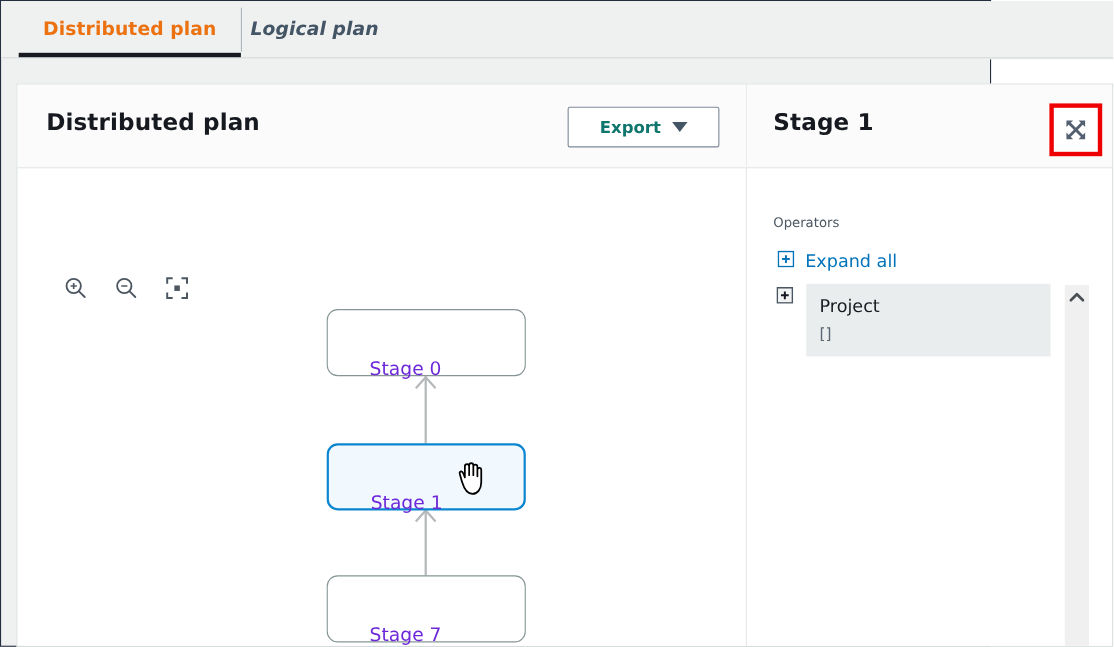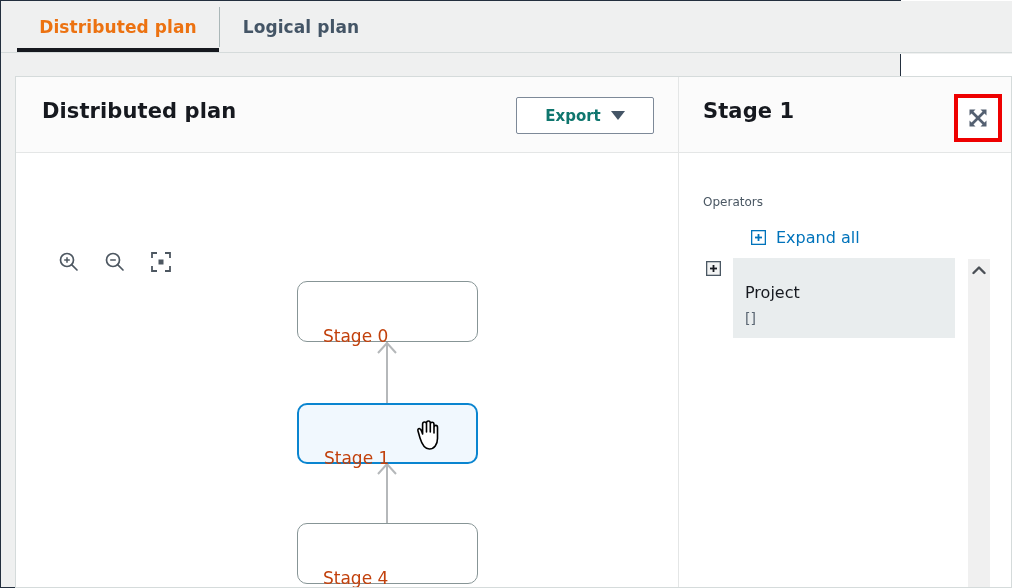--- a/index.html
+++ b/index.html
@@ -45,21 +45,21 @@
     display: flex;
     align-items: center;
     justify-content: center;
     font-size: 17px;
     font-weight: bold;
     letter-spacing: 0.1px;
     cursor: pointer;
     box-sizing: border-box;
   }
   .tab-0 { left: 16px; width: 202px; color: #ec7211; }
-  .tab-1 { left: 219px; width: 162px; color: #445566; }
+  .tab-1 { left: 204px; width: 162px; color: #445566; font-style: italic; }
   .tab-0::after {
     content: "";
     position: absolute;
     left: 0; bottom: 0;
     width: 202px; height: 4px;
     background: #16191f;
   }
   .tab-divider {
     position: absolute;
     left: 218px; top: 6px;
@@ -178,23 +178,23 @@
     box-sizing: border-box;
     border: 1px solid #879596;
     border-radius: 10px;
     background: #ffffff;
     display: flex;
     align-items: center;
     cursor: pointer;
   }
   .node-label {
     position: absolute;
-    left: 25px;
+    left: 38px;
     font-size: 17px;
-    color: #c2410c;
+    color: #6d28d9;
     margin-top: 48px;
   }
   .node.selected {
     background: #f1f8fe;
     border: 2px solid #0a85d0;
   }
   .node-0 { top: 128px; }
   .node-1 { top: 250px; }
   .node-2 { top: 370px; }
 
@@ -225,24 +225,23 @@
   .operators-label {
     position: absolute;
     left: 24px; top: 118px;
     font-size: 12px;
     color: #4a5763;
   }
   .expand-all-row {
     position: absolute;
     left: 28px; top: 151px;
     display: flex;
-    align-items: center;
+    align-items: flex-start;
     gap: 10px;
     cursor: pointer;
-    margin-left: 44px;
   }
   .expand-all-label {
     font-size: 16px;
     color: #0073bb;
   }
   .plus-box {
     width: 15px; height: 15px;
     box-sizing: border-box;
     display: block;
   }
@@ -258,21 +257,21 @@
   .tree-toggle {
     margin-top: 3px;
     cursor: pointer;
     flex: none;
   }
   .operator-card {
     width: 222px;
     min-height: 66px;
     background: #e9edee;
     box-sizing: border-box;
-    padding: 24px 12px 12px 12px;
+    padding: 10px 12px 12px 12px;
     cursor: pointer;
   }
   .operator-name {
     font-size: 16px;
     color: #16191f;
     line-height: 22px;
   }
   .operator-detail {
     font-size: 14px;
     color: #5a6672;
@@ -367,21 +366,21 @@
 
         <div class="node node-0">
           <span class="node-label">Stage 0</span>
         </div>
 
         <div class="node node-1 selected">
           <span class="node-label">Stage 1</span>
         </div>
 
         <div class="node node-2">
-          <span class="node-label">Stage 4</span>
+          <span class="node-label">Stage 7</span>
         </div>
 
         <svg class="cursor-hand" viewBox="0 0 30 36">
           <path d="M6,20 L4,13 C3.4,11.3 4.6,10.2 5.8,10.7 C6.6,11 7.2,12 7.6,13.3 L8.6,16
                    L8.6,6.2 C8.6,4.8 9.6,4 10.6,4 C11.6,4 12.5,4.8 12.5,6.2 L12.5,14
                    L12.5,5.2 C12.5,3.8 13.4,3 14.4,3 C15.4,3 16.3,3.8 16.3,5.2 L16.3,14
                    L16.3,6.4 C16.3,5.1 17.2,4.3 18.1,4.3 C19.1,4.3 20,5.1 20,6.4 L20,15
                    L20,9.4 C20,8.2 20.8,7.4 21.8,7.4 C22.7,7.4 23.5,8.2 23.5,9.4
                    L23.5,20.5 C23.5,26.5 20.2,31 15.4,31 C11.4,31 8.6,28.6 6,20 Z" fill="#ffffff" stroke="#000000" stroke-width="1.6" stroke-linejoin="round"></path>
         </svg>

